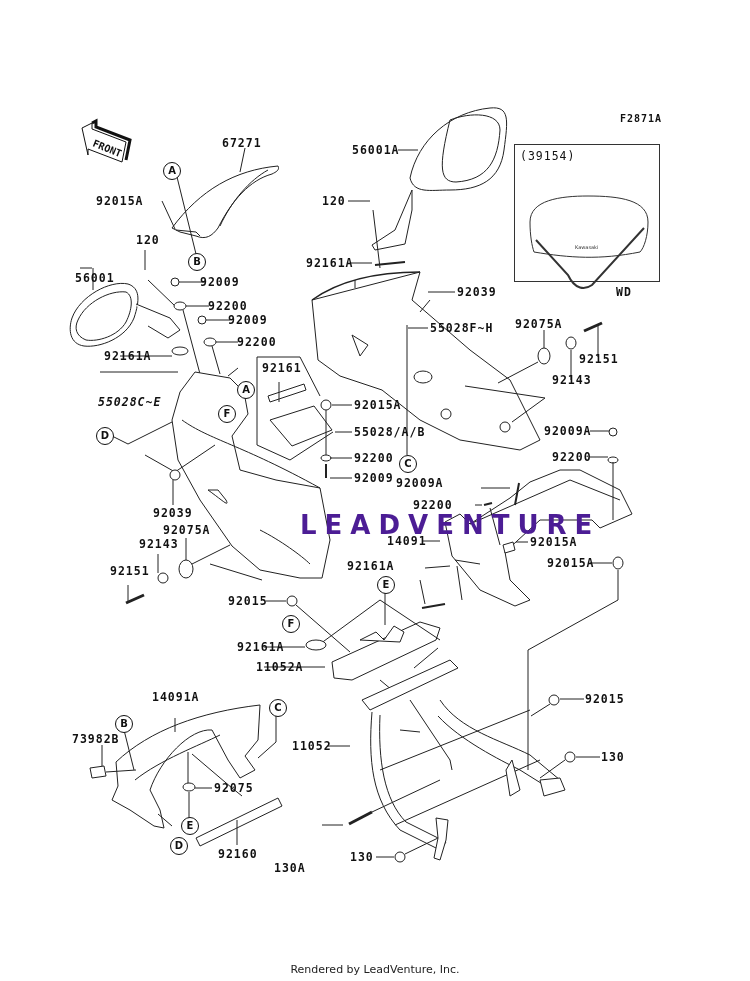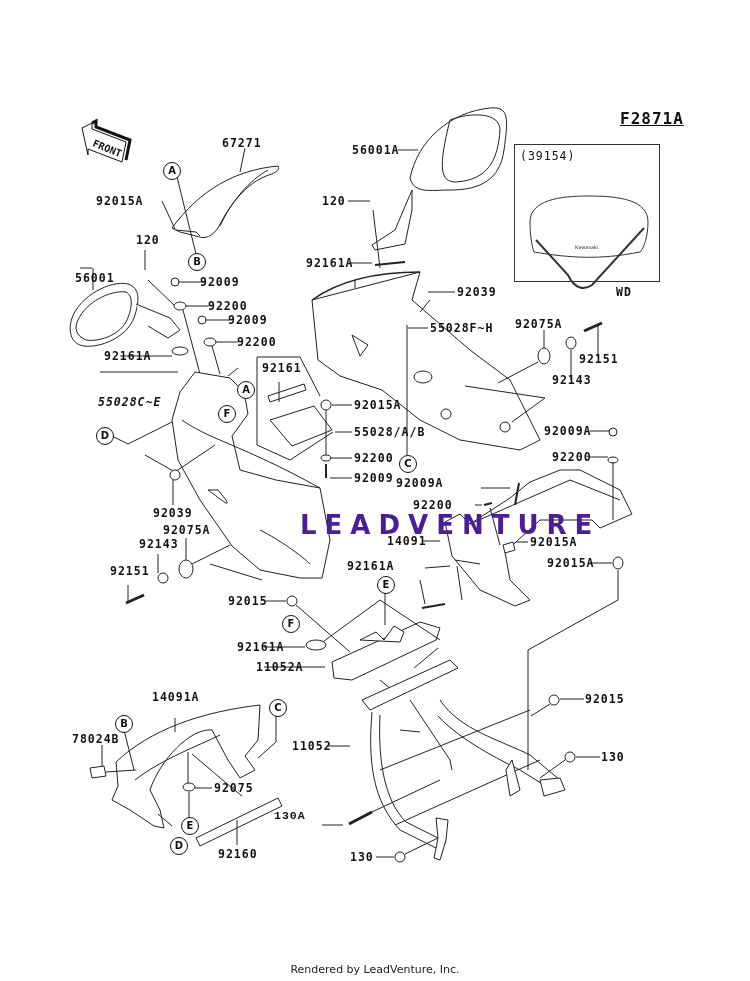--- a/index.html
+++ b/index.html
@@ -234,21 +234,21 @@
     <text x="575" y="249" font-family="DejaVu Sans, sans-serif" font-size="5" fill="#333" stroke="none">Kawasaki</text>
   </g>
 </svg>
 
 <div class="wm">LEADVENTURE</div>
 
 <div class="inset-box"></div>
 <div class="lbl" style="left:520px;top:150px;font-weight:normal;text-align:right;">(39154)</div>
 <div class="lbl" style="left:580px;top:286px;margin-left:36px;">WD</div>
 
-<div class="lbl" style="left:620px;top:112px;font-size:16px;text-decoration:underline;">F2871A</div>
+<div class="lbl" style="left:620px;top:112px;font-size:10px;">F2871A</div>
 
 <div class="lbl" style="left:222px;top:137px;">67271</div>
 <div class="lbl" style="left:96px;top:195px;">92015A</div>
 <div class="lbl" style="left:136px;top:234px;">120</div>
 <div class="lbl" style="left:75px;top:250px;margin-top:22px;">56001</div>
 <div class="lbl" style="left:200px;top:276px;">92009</div>
 <div class="lbl" style="left:208px;top:300px;">92200</div>
 <div class="lbl" style="left:228px;top:314px;">92009</div>
 <div class="lbl" style="left:237px;top:336px;">92200</div>
 <div class="lbl" style="left:104px;top:350px;">92161A</div>
@@ -282,24 +282,24 @@
 <div class="lbl" style="left:347px;top:560px;">92161A</div>
 
 <div class="lbl" style="left:228px;top:595px;">92015</div>
 <div class="lbl" style="left:237px;top:641px;">92161A</div>
 <div class="lbl" style="left:256px;top:661px;text-align:center;">11052A</div>
 <div class="lbl" style="left:585px;top:693px;">92015</div>
 <div class="lbl" style="left:601px;top:751px;">130</div>
 <div class="lbl" style="left:292px;top:740px;">11052</div>
 
 <div class="lbl" style="left:152px;top:691px;">14091A</div>
-<div class="lbl" style="left:72px;top:733px;">78024B</div>
+<div class="lbl" style="left:72px;top:733px;">73982B</div>
 <div class="lbl" style="left:214px;top:782px;">92075</div>
 <div class="lbl" style="left:218px;top:848px;">92160</div>
-<div class="lbl" style="left:274px;top:809px;font-family:Liberation Mono, monospace;">130A</div>
+<div class="lbl" style="left:274px;top:862px;">130A</div>
 <div class="lbl" style="left:350px;top:851px;">130</div>
 
 <div class="circ" style="left:163px;top:162px;">A</div>
 <div class="circ" style="left:188px;top:253px;">B</div>
 <div class="circ" style="left:96px;top:427px;">D</div>
 <div class="circ" style="left:237px;top:381px;">A</div>
 <div class="circ" style="left:218px;top:405px;">F</div>
 <div class="circ" style="left:399px;top:455px;">C</div>
 <div class="circ" style="left:377px;top:576px;">E</div>
 <div class="circ" style="left:282px;top:615px;">F</div>

